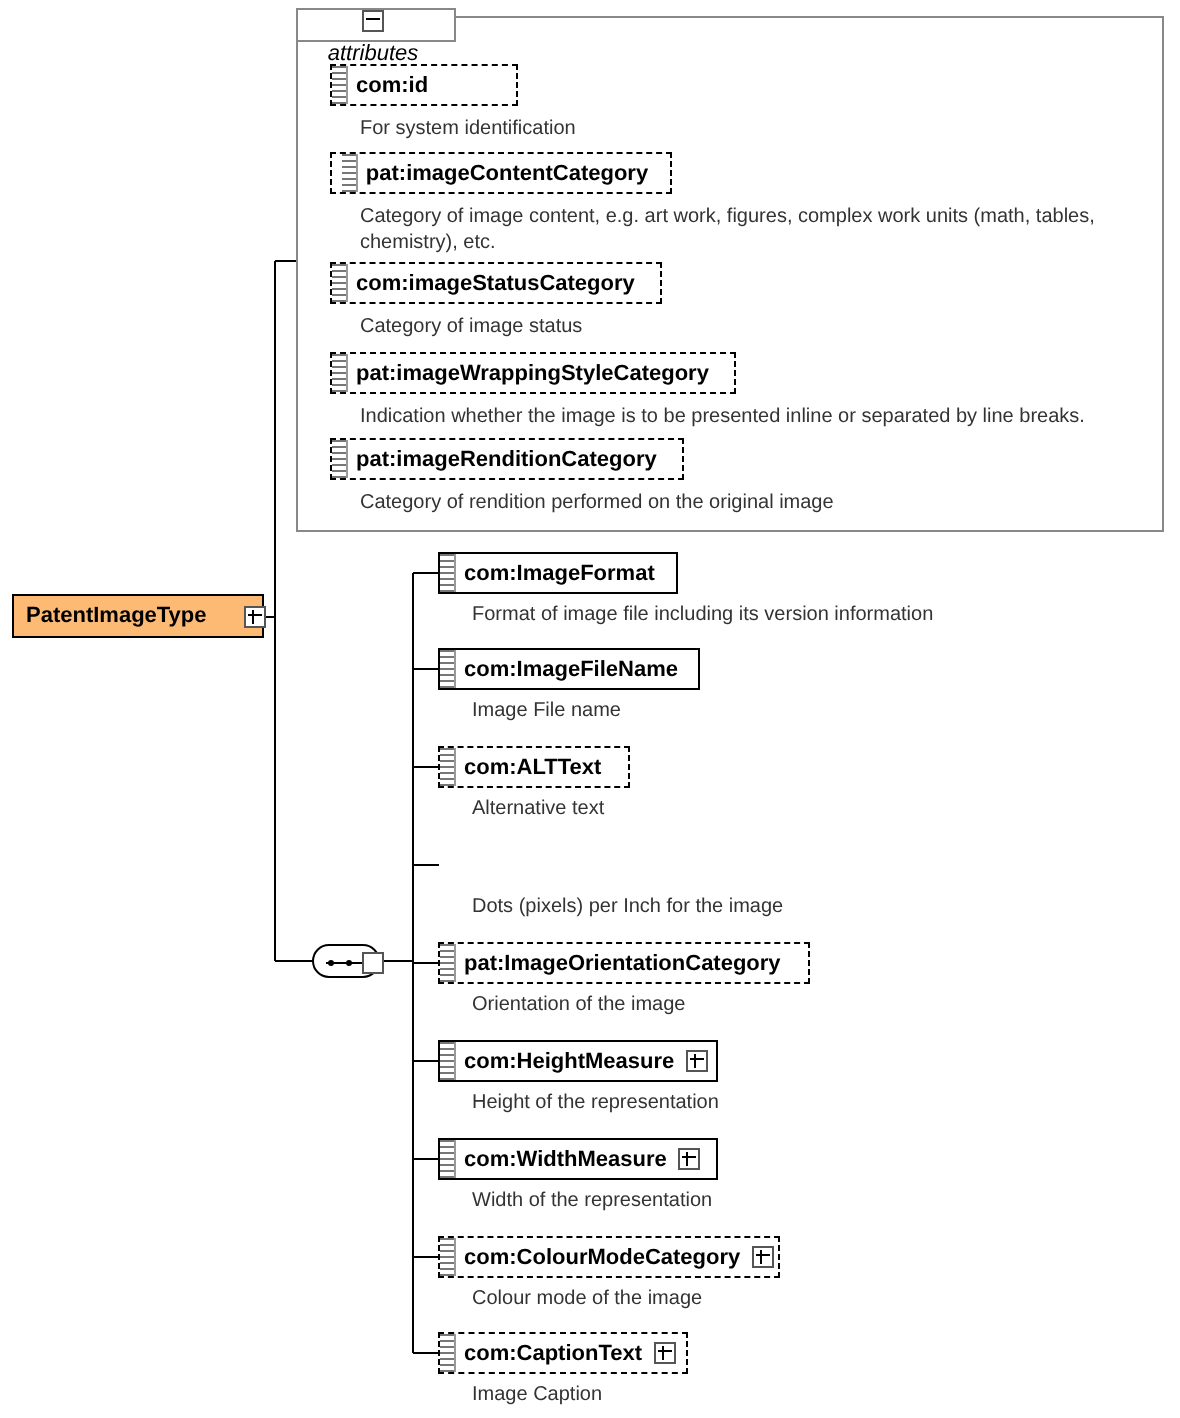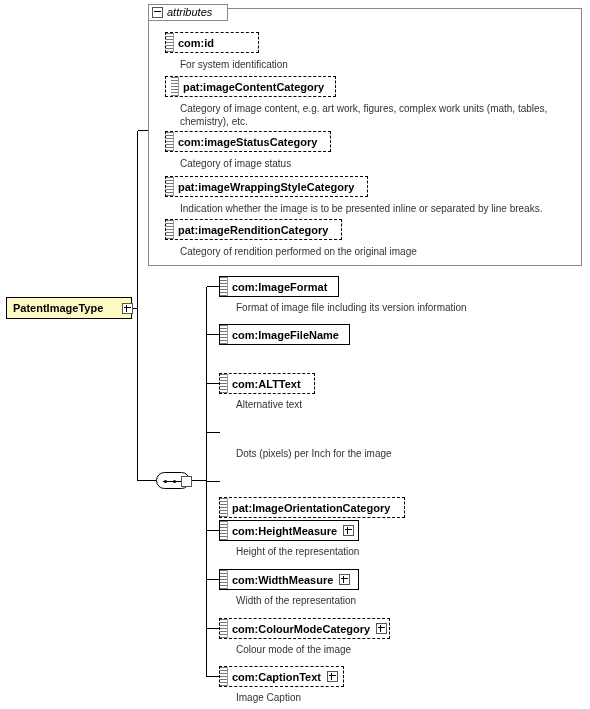--- a/index.html
+++ b/index.html
@@ -28,21 +28,21 @@
     width: 590px;
     height: 709px;
     pointer-events: none;
   }
 
   
   .root-box {
     position: absolute;
     box-sizing: border-box;
     border: 1px solid #000;
-    background: #fef9c3;
+    background: #fdba74;
     height: 22px;
     line-height: 20px;
     padding: 0 6px;
     font-weight: bold;
     font-size: 11px;
     white-space: nowrap;
   }
 
   
   .node {
@@ -238,21 +238,21 @@
       <path d="M156.5 42.5 H165.5"></path>
       <path d="M156.5 86.5 H165.5"></path>
       <path d="M156.5 141.5 H165.5"></path>
       <path d="M156.5 186.5 H165.5"></path>
       <path d="M156.5 229.5 H165.5"></path>
     </g>
   </svg>
 
   <div class="attrgroup" style="left:148px; top:8px; width:434px; height:258px;"></div>
 
-  <div class="attr-header" style="left:148px; top:4px; width:80px;">
+  <div class="attr-header" style="left:148px; top:4px; width:80px;flex-direction:column;">
     <span class="minusbox"></span>
     <span>attributes</span>
   </div>
 
   <div class="root-box" style="left:6px; top:297px; width:126px;">
     <span>PatentImageType</span>
   </div>
   <div class="conn-square plus" style="left:122px; top:303px;"></div>
 
   <div class="sequence" style="left:156px; top:472px;">
@@ -298,33 +298,35 @@
   <div class="node solid" style="left:219px; top:276px; width:120px;">
     <span class="bar"></span>
     <span class="label">com:ImageFormat</span>
   </div>
   <div class="annot" style="left:224px; top:301px; width:350px;">Format of image file including its version information</div>
 
   <div class="node solid" style="left:219px; top:324px; width:131px;">
     <span class="bar"></span>
     <span class="label">com:ImageFileName</span>
   </div>
+  <div class="annot" style="left:224px; top:349px; width:350px;">Image File name</div>
 
   <div class="node dashed" style="left:219px; top:373px; width:96px;">
     <span class="bar"></span>
     <span class="label">com:ALTText</span>
   </div>
   <div class="annot" style="left:224px; top:398px; width:350px;">Alternative text</div>
 
   <div class="annot" style="left:224px; top:447px; width:350px;">Dots (pixels) per Inch for the image</div>
 
-  <div class="node dashed" style="left:219px; top:471px; width:186px;margin-top:26px;">
+  <div class="node dashed" style="left:219px; top:471px; width:186px;">
     <span class="bar"></span>
     <span class="label">pat:ImageOrientationCategory</span>
   </div>
+  <div class="annot" style="left:224px; top:496px; width:350px;">Orientation of the image</div>
 
   <div class="node solid" style="left:219px; top:520px; width:140px;">
     <span class="bar"></span>
     <span class="label">com:HeightMeasure</span>
     <span class="plusbox"></span>
   </div>
   <div class="annot" style="left:224px; top:545px; width:350px;">Height of the representation</div>
 
   <div class="node solid" style="left:219px; top:569px; width:140px;">
     <span class="bar"></span>

